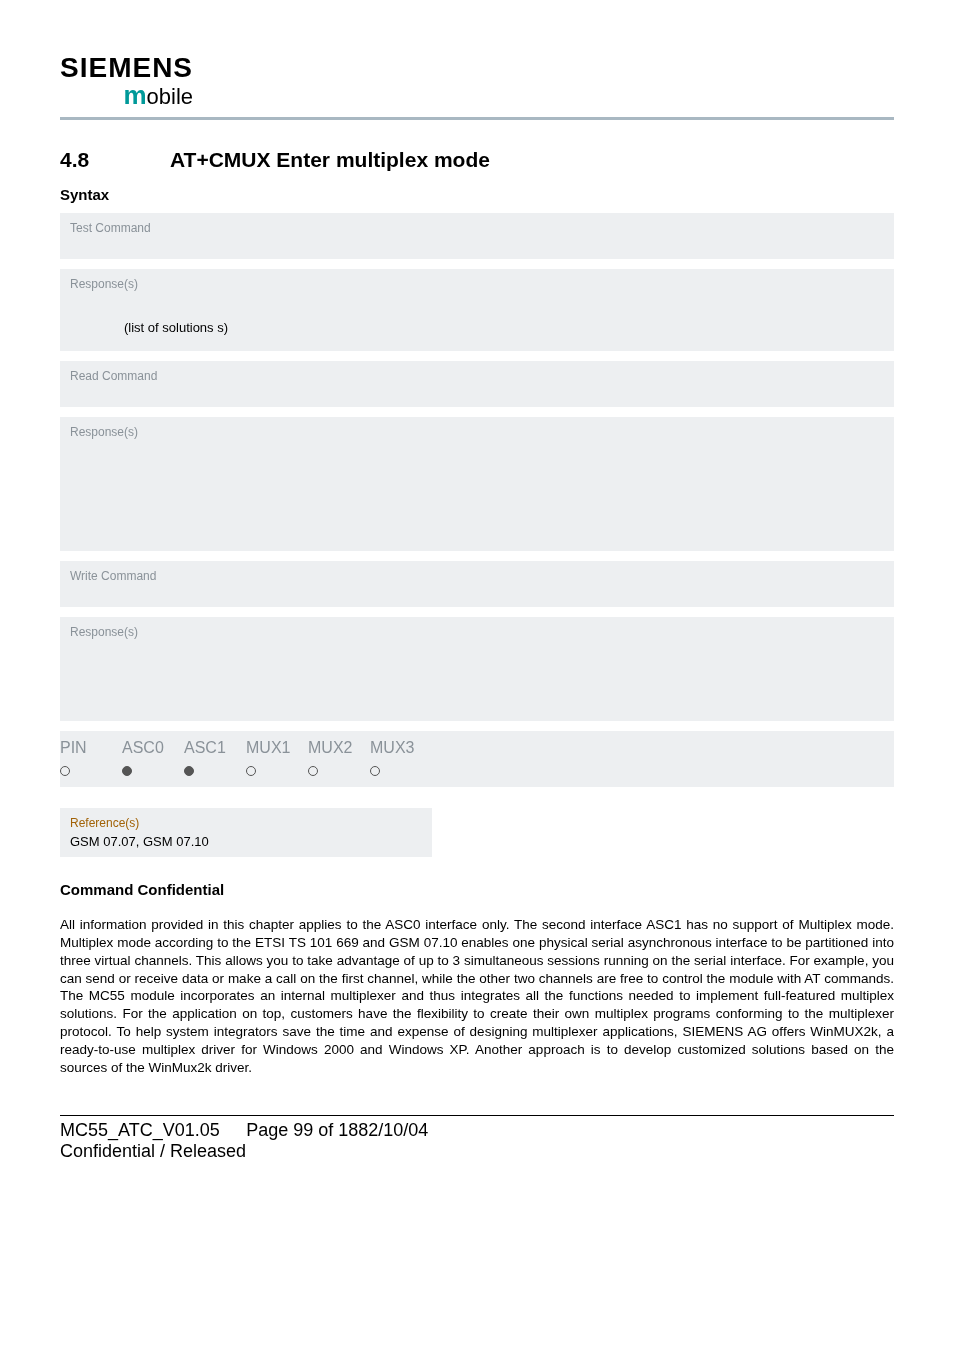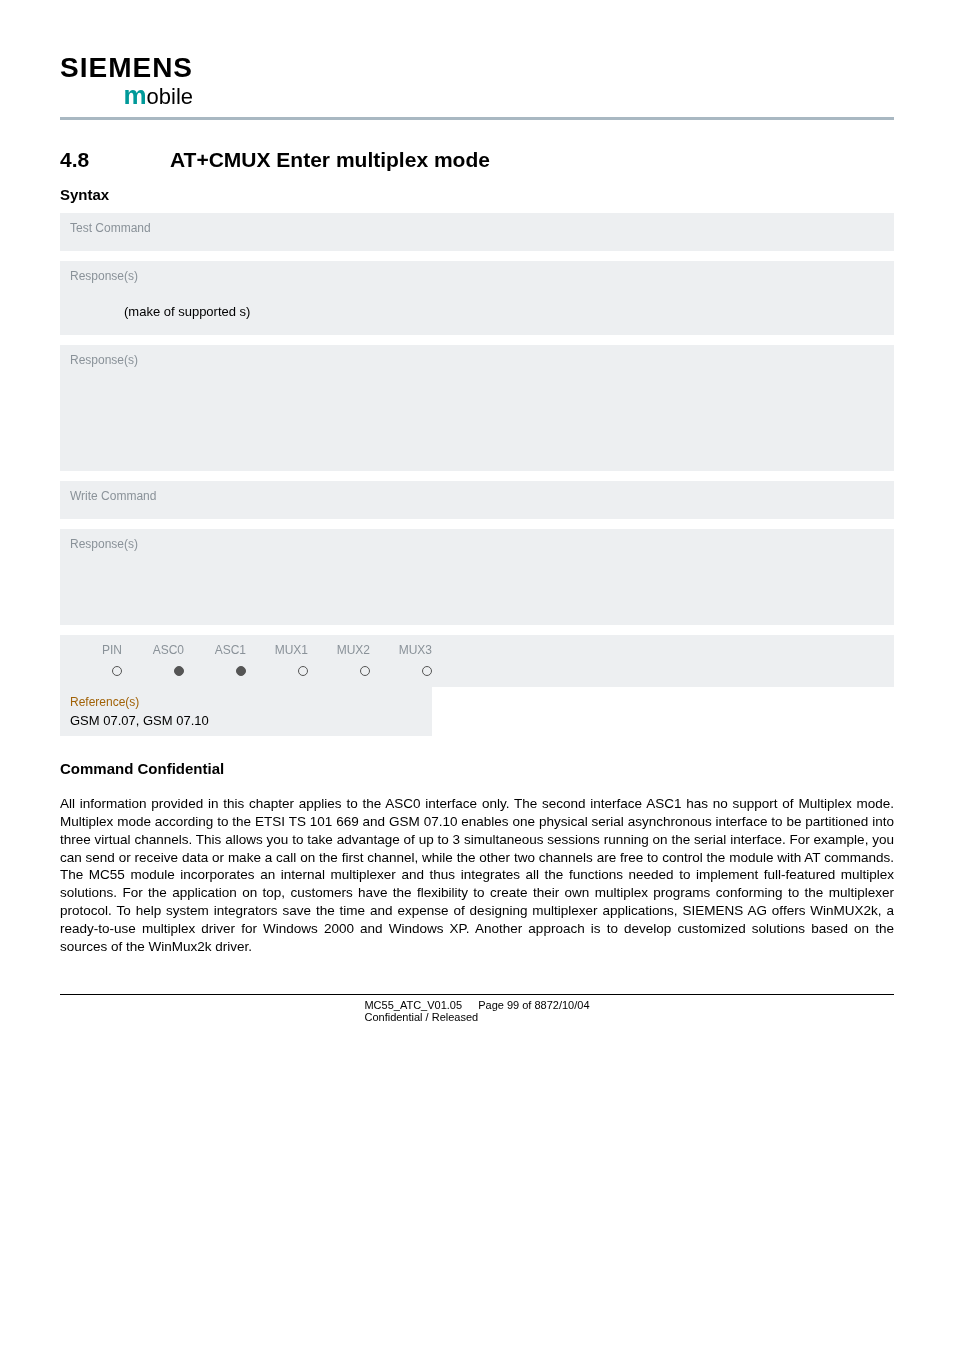--- a/index.html
+++ b/index.html
@@ -10,31 +10,31 @@
 .header-left .sub { font-size: 14px; }
 .logo { text-align: right; }
 .logo .siemens { font-weight: 900; font-size: 28px; letter-spacing: 1px; color: #000; }
 .logo .mobile { font-size: 22px; color: #000; margin-top: -4px; }
 .logo .mobile .m { color: #009999; font-weight: bold; font-size: 26px; }
 .hr-top { border: none; border-top: 3px solid #a9b8c2; margin-top: 4px; margin-bottom: 28px; }
 h1.section-title { font-size: 21px; font-weight: bold; margin-bottom: 14px; }
 h1.section-title .num { display: inline-block; width: 110px; }
 .subhead { font-size: 15px; font-weight: bold; margin-bottom: 10px; margin-top: 6px; }
 .block { background: #edeff1; margin-bottom: 10px; font-size: 13px; }
-.block .label { color: #8a9299; font-size: 12px; padding: 8px 10px 16px 10px; border-radius: 11px; }
+.block .label { color: #8a9299; font-size: 12px; padding: 8px 10px 24px 10px; border-radius: 11px; }
 .block .content { padding: 4px 10px 14px 64px; line-height: 1.4; }
 .block .content .tall { min-height: 70px; }
-.applicability { display: grid; grid-template-columns: repeat(6, 62px); background: #edeff1; font-size: 12px; text-align: right; margin-bottom: 0; }
+.applicability { display: grid; grid-template-columns: repeat(6, 62px); background: #edeff1; font-size: 16px; text-align: left; margin-bottom: 21px; }
 .applicability .hd { color: #8a9299; padding: 8px 0 4px 0; }
 .applicability .val { padding: 2px 0 8px 0; font-size: 14px; }
 .refbox { background: #edeff1; width: 372px; margin-bottom: 24px; font-size: 13px; }
 .refbox .label { color: #a16207; font-size: 12px; padding: 8px 10px 2px 10px; }
 .refbox .content { padding: 2px 10px 8px 10px; }
 .body-text { font-size: 13.5px; line-height: 1.32; text-align: justify; margin-top: 18px; }
-.footer { border-top: 1px solid #000; margin-top: 38px; padding-top: 4px; display: flex; justify-content: center; font-size: 11px; }
+.footer { border-top: 1px solid #000; margin-top: 38px; padding-top: 4px; display: flex; justify-content: flex-start; font-size: 18px; }
 .circle-open { display: inline-block; width: 10px; height: 10px; border: 1px solid #555; border-radius: 50%; }
 .circle-filled { display: inline-block; width: 10px; height: 10px; border: 1px solid #555; background: #555; border-radius: 50%; }
 </style>
 </head>
 <body>
 
 <div class="page">
 
   <div class="header-row">
     <div class="logo">
@@ -48,23 +48,26 @@
     <span class="num">4.8</span><span>AT+CMUX   Enter multiplex mode</span>
   </h1>
 
   <div class="subhead">Syntax</div>
 
   <div class="block">
     <div class="label">Test Command</div>
   </div>
   <div class="block">
     <div class="label">Response(s)</div>
-    <div class="content">(make of supported           s)</div>
+    <div class="content">(list of solutions           s)</div>
   </div>
 
+  <div class="block">
+    <div class="label">Read Command</div>
+  </div>
   <div class="block">
     <div class="label">Response(s)</div>
     <div class="content">
         <div class="tall"></div>
       </div>
   </div>
 
   <div class="block">
     <div class="label">Write Command</div>
   </div>
@@ -98,17 +101,17 @@
   <div class="subhead">Command Confidential</div>
   <div class="body-text">All information provided in this chapter applies to the ASC0 interface only. The second interface ASC1 has no support of Multiplex mode.
 Multiplex mode according to the ETSI TS 101 669 and GSM 07.10 enables one physical serial asynchronous interface to be partitioned into three virtual channels. This allows you to take advantage of up to 3 simultaneous sessions running on the serial interface. For example, you can send or receive data or make a call on the first channel, while the other two channels are free to control the module with AT commands.
 The MC55 module incorporates an internal multiplexer and thus integrates all the functions needed to implement full-featured multiplex solutions. For the application on top, customers have the flexibility to create their own multiplex programs conforming to the multiplexer protocol. To help system integrators save the time and expense of designing multiplexer applications, SIEMENS AG offers WinMUX2k, a ready-to-use multiplex driver for Windows 2000 and Windows XP. Another approach is to develop customized solutions based on the sources of the WinMux2k driver.</div>
 
   <div class="footer">
     <div>
       <div>MC55_ATC_V01.05</div>
       <div>Confidential / Released</div>
     </div>
-    <div>Page 99 of 887</div>
+    <div>Page 99 of 188</div>
     <div>2/10/04</div>
   </div>
 
 </div>
 
 </body></html>

